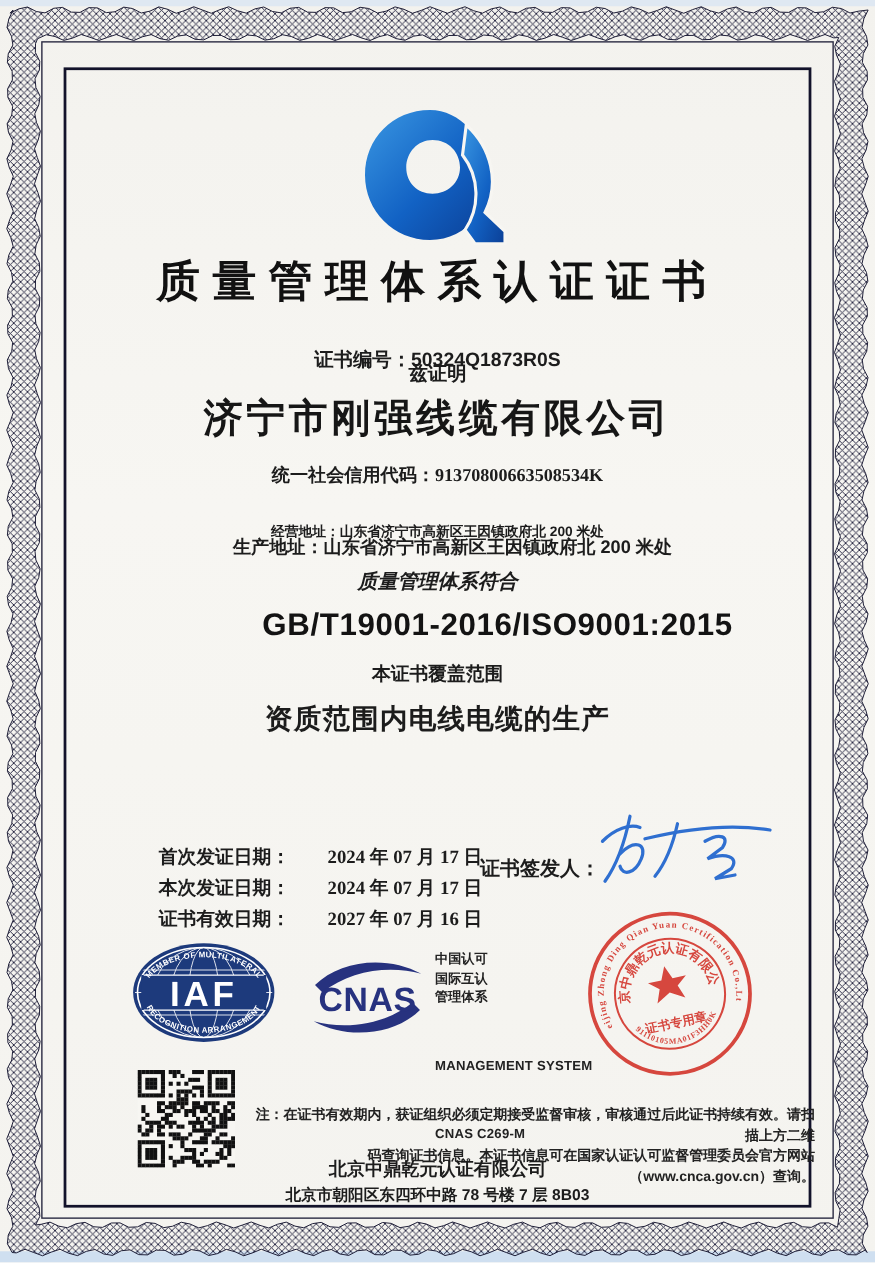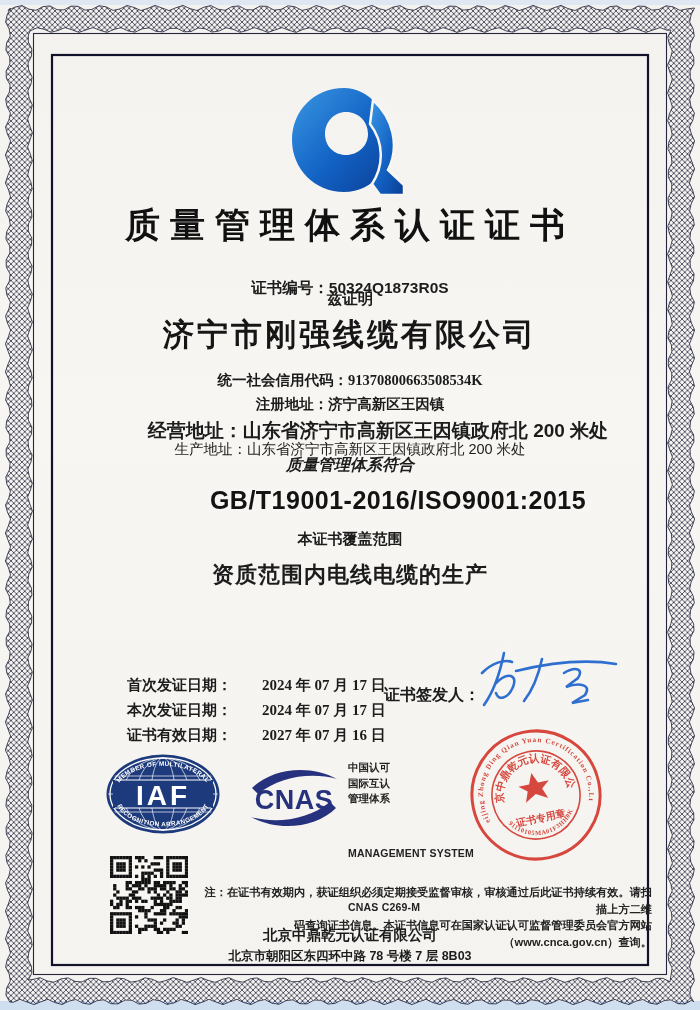--- a/index.html
+++ b/index.html
@@ -14,22 +14,22 @@
   #borderSvg{position:absolute;left:0;top:0;}
   .content{position:absolute;left:0;top:0;width:700px;height:718px;}
   .cblock{position:absolute;left:52px;width:596px;text-align:center;}
   .logo-wrap{position:absolute;left:0;top:84px;width:700px;text-align:center;}
   .title{top:202px;font-size:35px;font-weight:800;letter-spacing:10px;color:#111;}
   .certno{top:258px;font-size:15.5px;font-weight:700;margin-top:20px;}
   .certify{top:289px;font-size:15.5px;font-weight:700;}
   .company{top:314px;font-size:31px;font-weight:800;letter-spacing:3px;color:#161616;}
   .credit{top:371px;font-size:14.5px;font-weight:700;font-family:"Liberation Serif",serif;}
   .addr0{top:395px;font-size:14.5px;font-weight:700;}
-  .addr1{top:418px;font-size:19px;font-weight:700;padding-left:28px;}
-  .addr2{top:440px;font-size:14.5px;font-weight:400;}
+  .addr1{top:418px;font-size:11px;font-weight:700;}
+  .addr2{top:428px;font-size:14.5px;font-weight:700;padding-left:12px;}
   .stdintro{top:455px;font-size:16px;font-weight:700;font-style:italic;}
   .standard{top:486px;font-size:25px;font-weight:800;letter-spacing:0.5px;color:#131313;padding-left:48px;}
   .scopeintro{top:530px;font-size:15px;font-weight:700;}
   .scope{top:560px;font-size:22px;font-weight:800;letter-spacing:1px;}
   .dates{position:absolute;left:127px;top:676px;font-family:"Liberation Serif",serif;}
   .dates .row{display:flex;margin-bottom:6px;font-size:15px;font-weight:700;}
   .dates .lab{width:125px;text-align:justify;}
   .dates .val{margin-left:10px;white-space:nowrap;}
   .signer{position:absolute;left:384px;top:685px;font-size:16px;font-weight:700;font-family:"Liberation Serif",serif;}
   .sig{position:absolute;left:468px;top:643px;}
@@ -78,23 +78,20 @@
   </div>
 
   <div class="cblock title">质量管理体系认证证书</div>
   <div class="cblock certno">
     <span>证书编号：</span><span>50324Q1873R0S</span>
   </div>
   <div class="cblock certify">兹证明</div>
   <div class="cblock company">济宁市刚强线缆有限公司</div>
   <div class="cblock credit">
     <span>统一社会信用代码：</span><span>91370800663508534K</span>
-  </div>
-  <div class="cblock addr0">
-    <span>注册地址：</span><span>济宁高新区王因镇</span>
   </div>
   <div class="cblock addr1">
     <span>经营地址：</span><span>山东省济宁市高新区王因镇政府北 200 米处</span>
   </div>
   <div class="cblock addr2">
     <span>生产地址：</span><span>山东省济宁市高新区王因镇政府北 200 米处</span>
   </div>
   <div class="cblock stdintro">质量管理体系符合</div>
   <div class="cblock standard">GB/T19001-2016/ISO9001:2015</div>
   <div class="cblock scopeintro">本证书覆盖范围</div>

